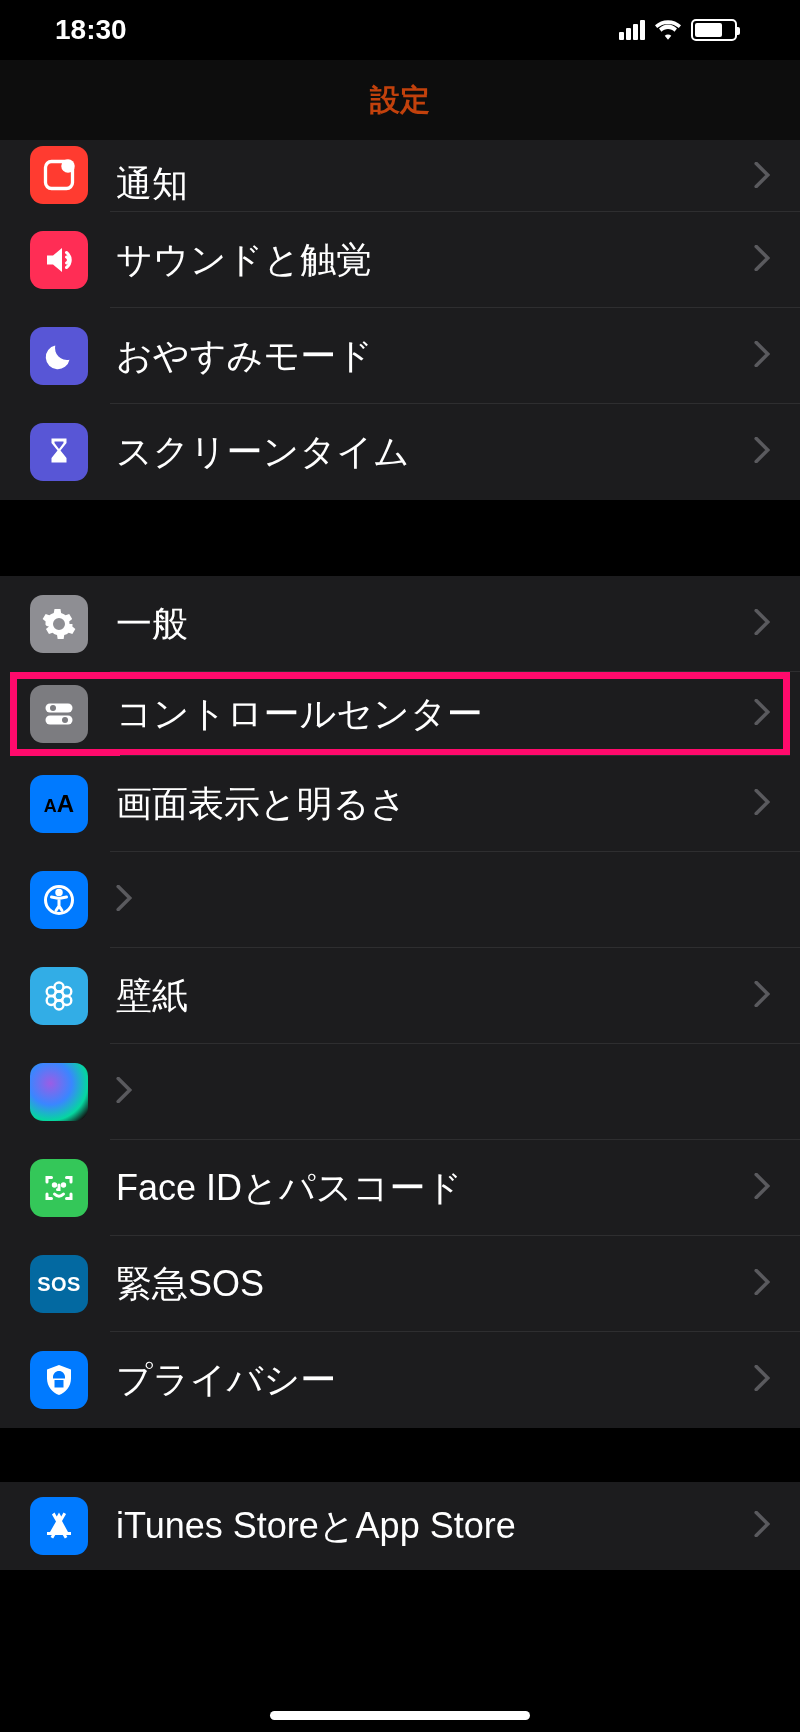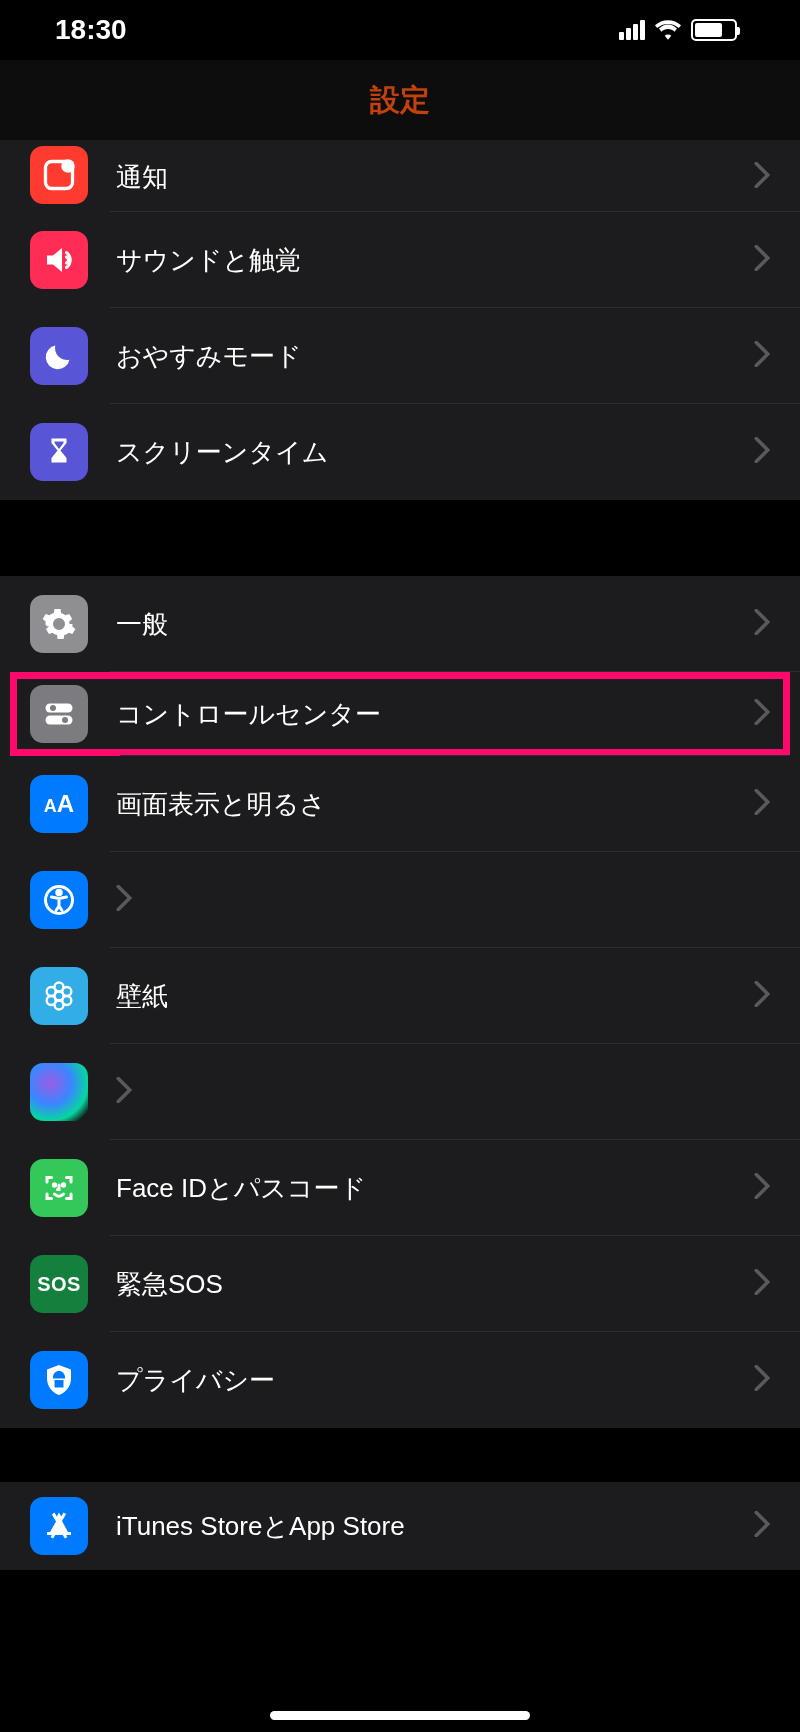--- a/index.html
+++ b/index.html
@@ -69,41 +69,41 @@
       margin: 0 10px;
       padding: 0 20px;
       height: 84px;
     }
     .icon {
       width: 58px; height: 58px; border-radius: 13px;
       display: flex; align-items: center; justify-content: center;
       flex-shrink: 0; margin-right: 28px;
     }
     .icon svg { width: 36px; height: 36px; }
-    .label { color: #fff; font-size: 26px; flex: 1; }
+    .label { color: #fff; font-size: 36px; flex: 1; }
     .chevron { color: #5a5a5e; flex-shrink: 0; }
     .chevron svg { width: 16px; height: 26px; }
     .home-indicator {
       position: absolute; bottom: 12px; left: 50%; transform: translateX(-50%);
       width: 260px; height: 9px; background: #fff; border-radius: 5px;
     }
     
     .bg-red-notif { background: #ff3b30; }
     .bg-red-sound { background: #ff2d55; }
     .bg-purple-moon { background: #5856d6; }
     .bg-purple-hg { background: #5856d6; }
     .bg-gray { background: #8e8e93; }
     .bg-gray-dk { background: #7c7c80; }
     .bg-blue { background: #007aff; }
     .bg-cyan { background: #32ade6; }
     .bg-siri { background: radial-gradient(circle at 35% 35%, #9b5de5, #3a86ff 40%, #06d6a0 70%, #111 90%); }
     .bg-green { background: #34c759; }
-    .bg-red-sos { background: #15803d; }
+    .bg-red-sos { background: #0369a1; }
     .sos-text { color:#fff; font-weight:700; font-size:20px; letter-spacing:0.5px;}
-    .aa-text { color:#ffffff; font-weight:700; font-size:24px;}
+    .aa-text { color:#000000; font-weight:700; font-size:24px;}
     .aa-text .small{font-size:18px;}
   </style>
 </head>
 <body>
 
 <div class="status-bar">
   <div>18:30</div>
   <div class="status-right">
     <div class="signal-bars">
         <span></span>

